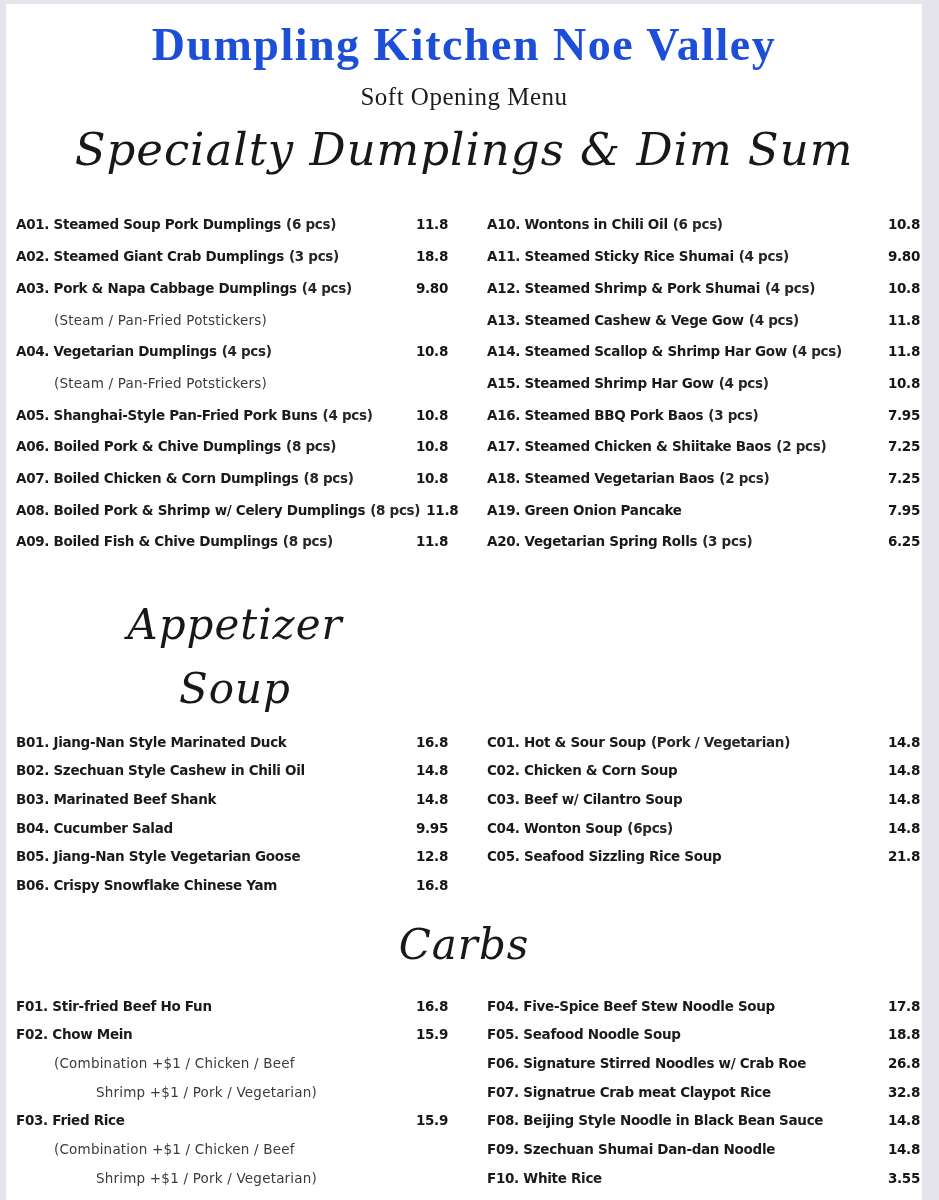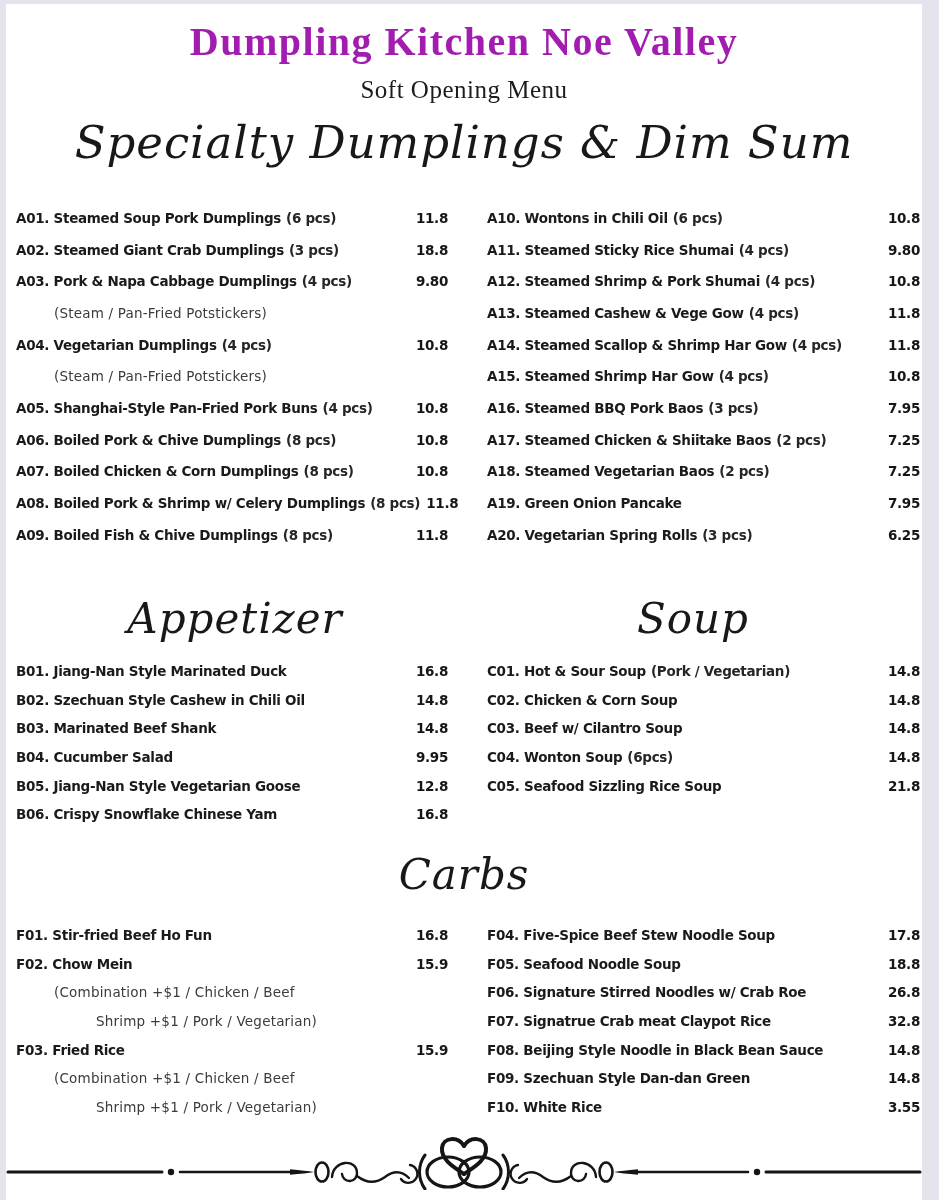--- a/index.html
+++ b/index.html
@@ -16,24 +16,24 @@
     width:916px;height:1196px;
     background:#ffffff;
     box-sizing:border-box;
   }
   
   .title{
     margin-top:16px;
     text-align:center;
     font-family:"Liberation Serif","DejaVu Serif",serif;
     font-weight:700;
-    font-size:40px;
+    font-size:46px;
     line-height:1.1;
     letter-spacing:1.5px;
-    color:#a21caf;
+    color:#1d4ed8;
   }
   .subtitle{
     margin-top:12px;
     text-align:center;
     font-family:"Liberation Serif","DejaVu Serif",serif;
     font-weight:400;
     font-size:25px;
     letter-spacing:0.5px;
     color:#1c1c1c;
   }
@@ -41,21 +41,21 @@
   .script{
     font-family:"DejaVu Serif",serif;
     font-style:italic;
     font-weight:500;
     text-align:center;
     color:#181818;
     letter-spacing:1px;
   }
   .script.xl{font-size:45px;line-height:70px;margin-top:4px;}
   .script.md{font-size:42px;line-height:64px;}
-  .pair-heads{display:flex;margin-top:36px;}
+  .pair-heads{display:flex;margin-top:36px;flex-direction:column;}
   .pair-heads>div{width:50%;}
   .carbs-head{margin-top:14px;}
   
   .cols{display:flex;}
   .col{width:50%;box-sizing:border-box;}
   .col.left{padding-left:10px;padding-right:16px;}
   .col.right{padding-left:23px;padding-right:2px;}
   .dimsum-list{margin-top:24px;}
   .pair-lists{margin-top:6px;}
   .carbs-lists{margin-top:14px;}
@@ -288,21 +288,21 @@
         </div>
         <div class="menu-row">
           <span class="item-name">F07. Signatrue Crab meat Claypot Rice</span>
           <span class="item-price">32.8</span>
         </div>
         <div class="menu-row">
           <span class="item-name">F08. Beijing Style Noodle in Black Bean Sauce</span>
           <span class="item-price">14.8</span>
         </div>
         <div class="menu-row">
-          <span class="item-name">F09. Szechuan Style Dan-dan Green</span>
+          <span class="item-name">F09. Szechuan Shumai Dan-dan Noodle</span>
           <span class="item-price">14.8</span>
         </div>
         <div class="menu-row">
           <span class="item-name">F10. White Rice</span>
           <span class="item-price">3.55</span>
         </div>
       </div>
   </div>
 
   <div class="divider">

